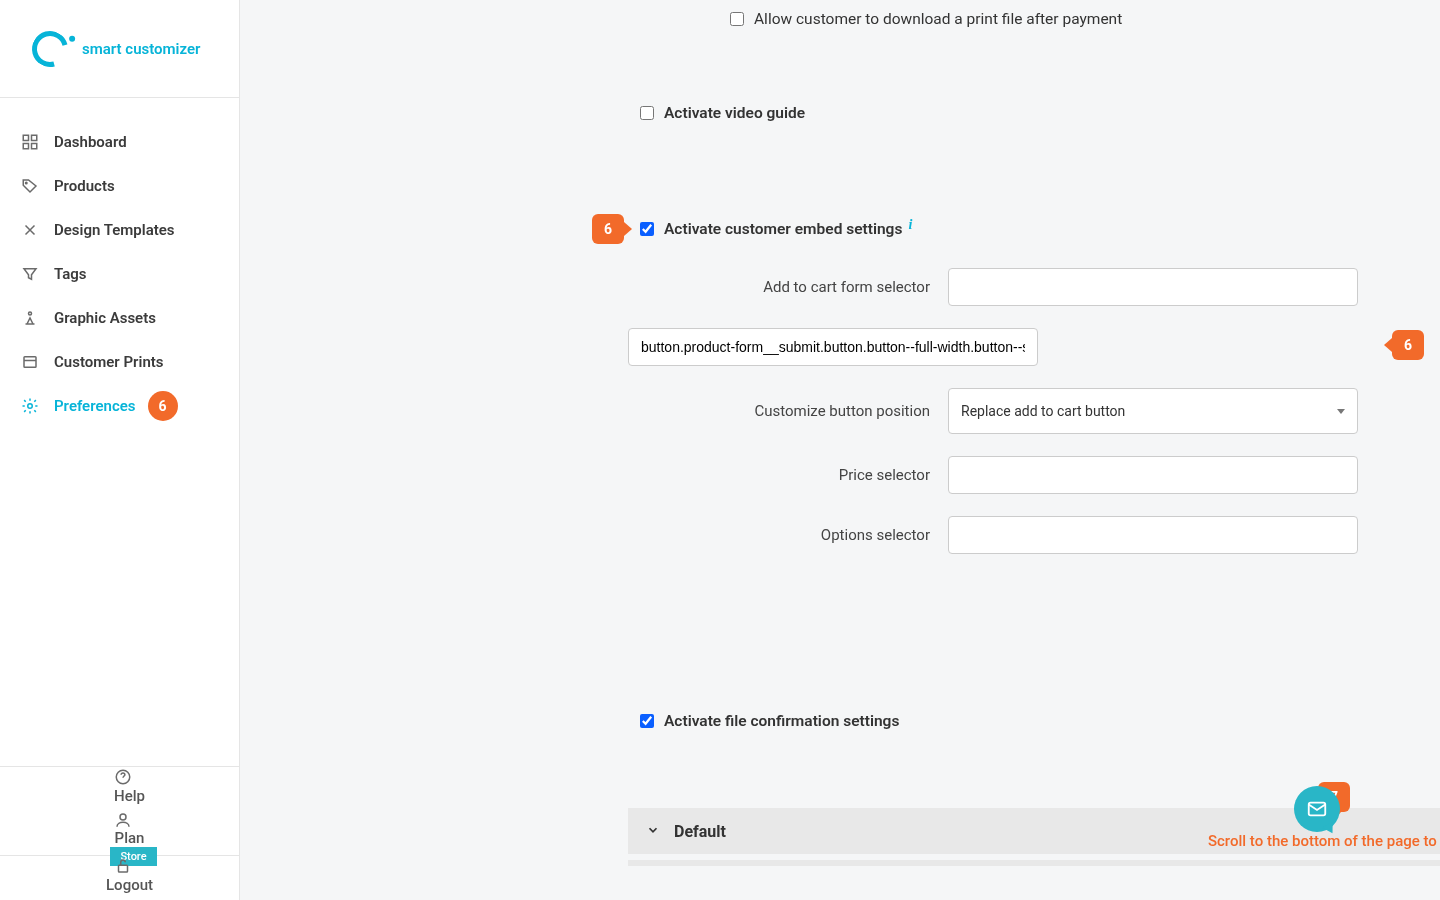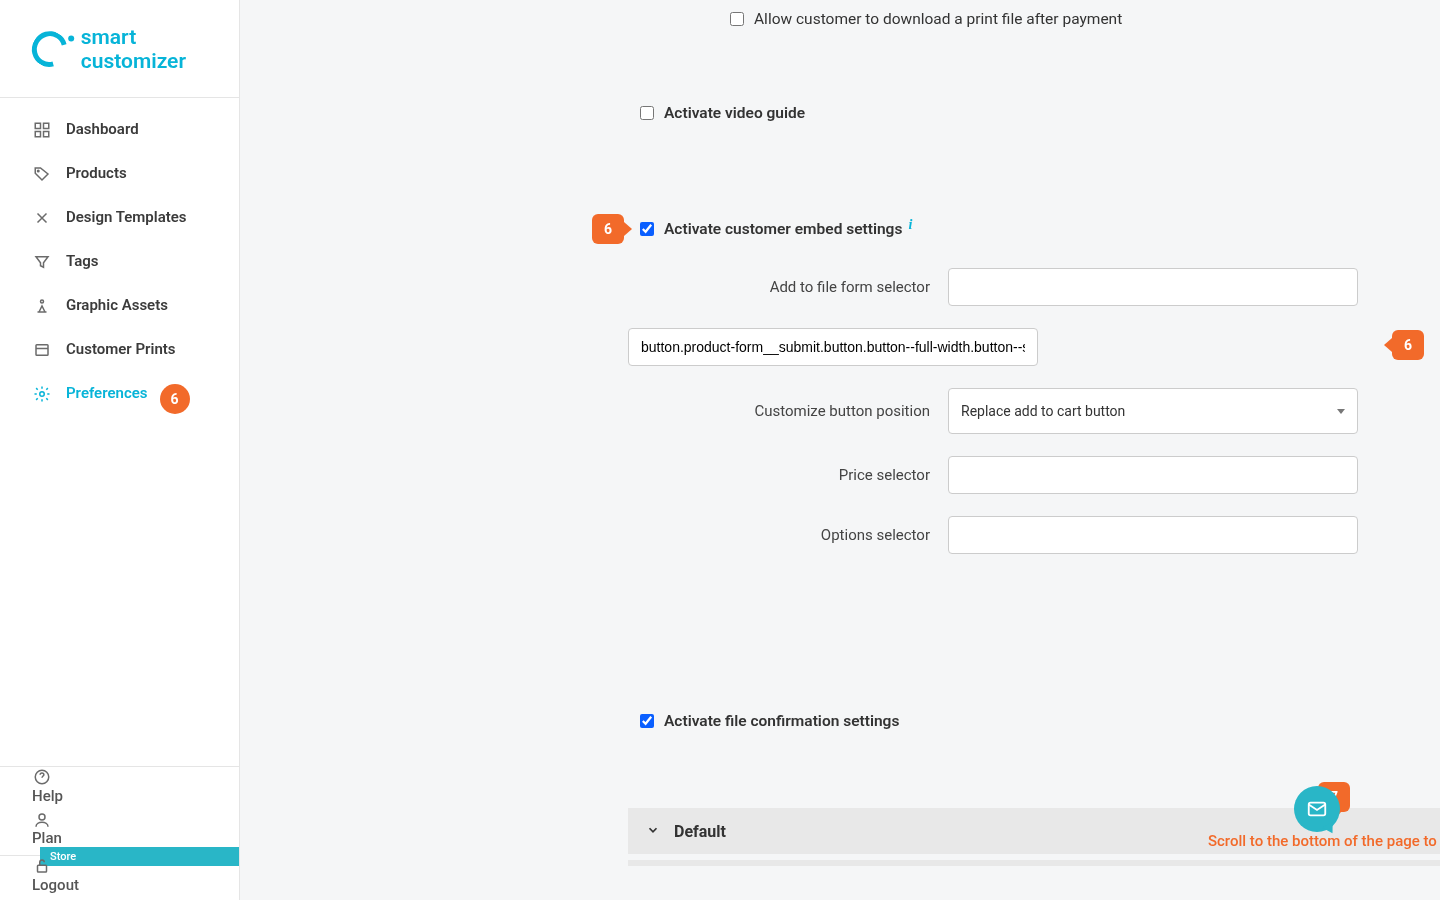--- a/index.html
+++ b/index.html
@@ -41,31 +41,32 @@
     .logo-dot {
       position: absolute;
       width: 6px; height: 6px;
       background: #07b4d8;
       border-radius: 50%;
       top: -10px; right: -4px;
       transform: rotate(-30deg);
     }
     .logo-text {
       color: #07b4d8;
-      font-size: 21px;
+      font-size: 15px;
       font-weight: 600;
     }
     .nav-main {
       padding-top: 22px;
       flex: 1;
     }
     .nav-item {
       display: flex;
+      align-items: center;
       height: 44px;
-      padding-left: 32px;
+      padding-left: 20px;
       color: #3b3b3b;
       font-size: 15px;
       font-weight: 600;
       cursor: pointer;
     }
     .nav-item.active { color: #07b4d8; }
     .nav-icon {
       width: 20px; height: 20px;
       margin-right: 14px;
       display: flex; align-items:center; justify-content:center;
@@ -374,21 +375,21 @@
   <div class="step-marker point-right" style="position:absolute; top:214px; left:352px;">6</div>
 
   <div class="check-row" style="position:absolute; top:220px; left:400px;">
     <input type="checkbox" checked="" style="">
     <span class="check-label">Activate customer embed settings</span>
     <span class="info-icon">i</span>
   </div>
 
   <div style="position:absolute; top:268px; left:388px;">
     <div class="form-row">
-      <div class="form-label">Add to file form selector</div>
+      <div class="form-label">Add to cart form selector</div>
       <input class="form-control" type="text" value="" style="">
     </div>
     <div class="form-row">
       <input class="form-control" type="text" value="button.product-form__submit.button.button--full-width.button--s" style="">
     </div>
     <div class="form-row">
       <div class="form-label">Customize button position</div>
       <div class="form-select">
         <span>Replace add to cart button</span>
         <span class="caret-down"></span>

